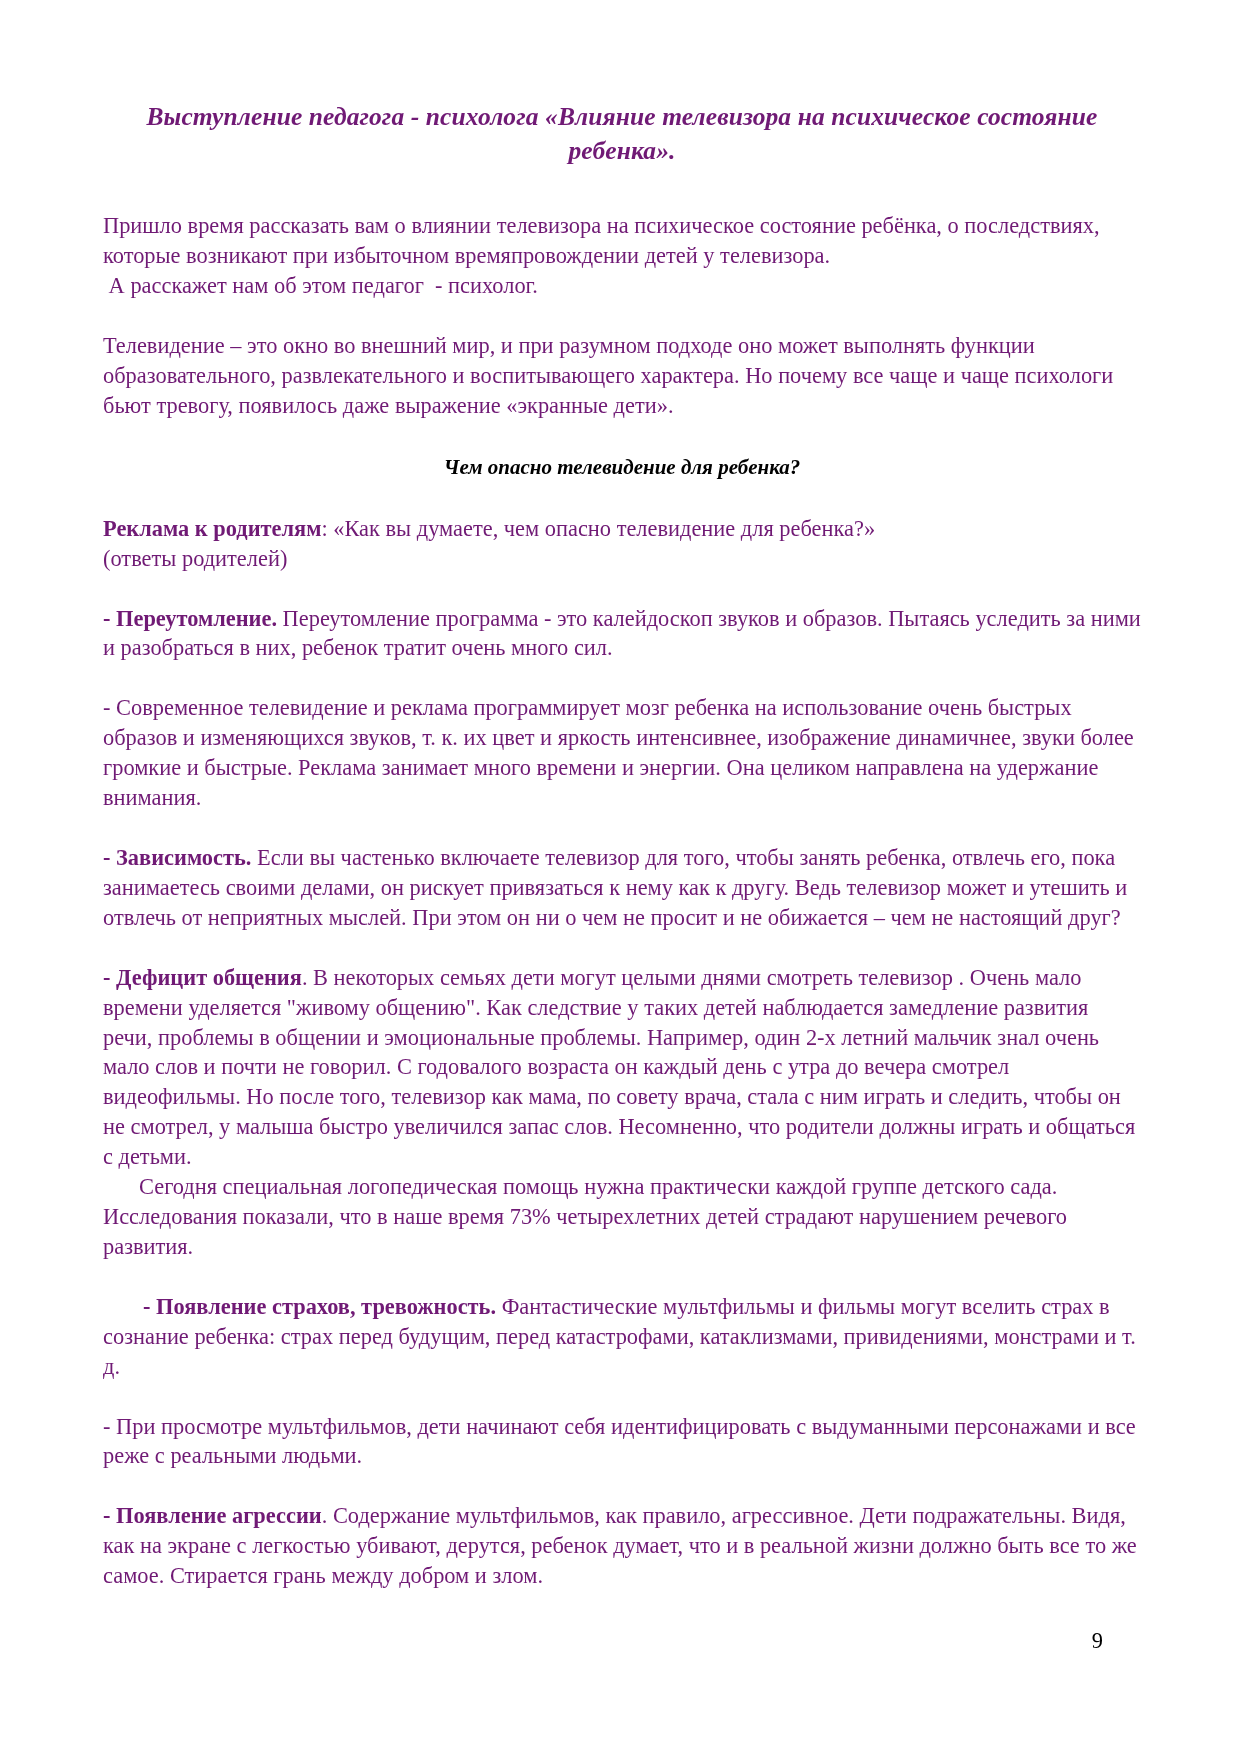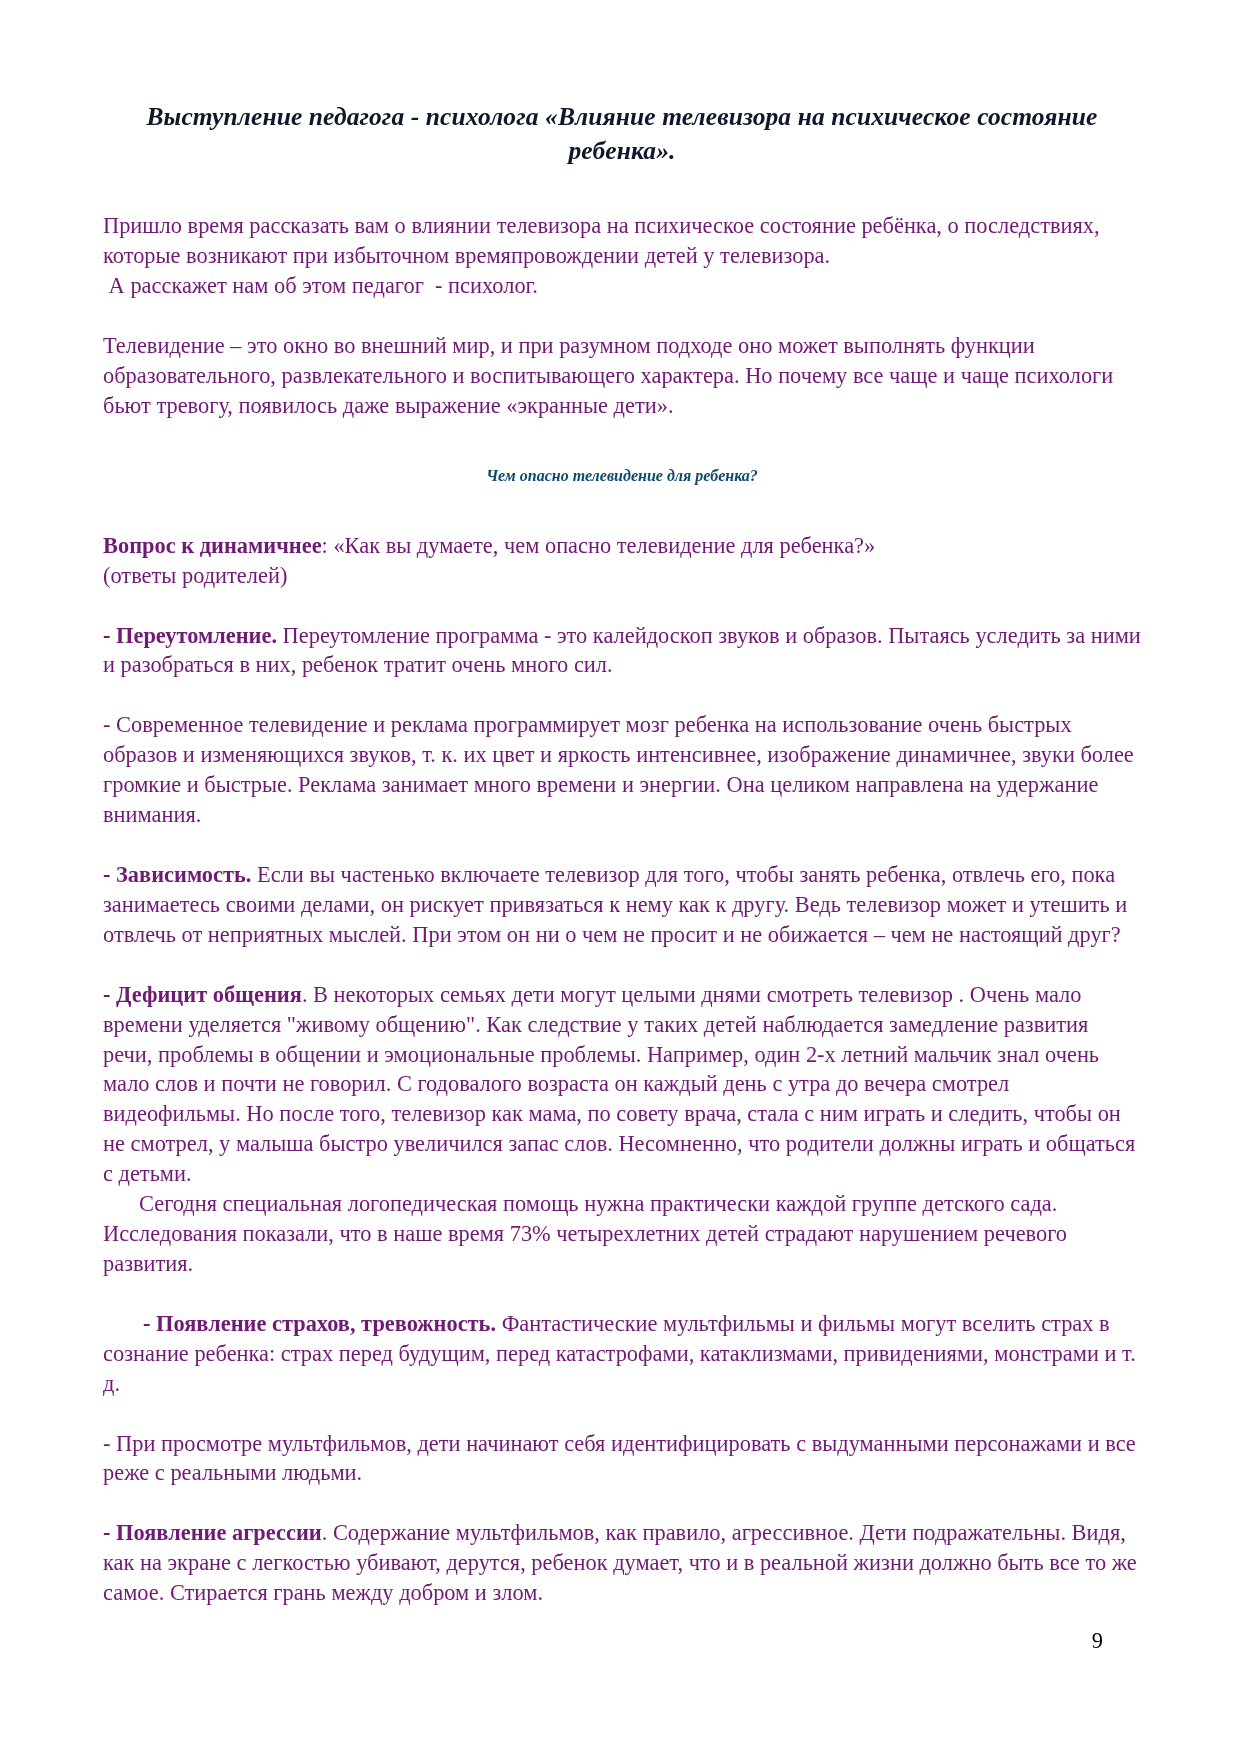--- a/index.html
+++ b/index.html
@@ -16,37 +16,37 @@
     font-family: "Liberation Serif", "DejaVu Serif", serif;
     overflow: hidden;
   }
   .content {
     position: absolute;
     left: 103px;
     top: 100px;
     width: 1038px;
   }
   .doc-title {
-    color: #0f172a;
+    color: #701a75;
     font-weight: bold;
     font-style: italic;
     font-size: 25.5px;
     line-height: 1.32;
     text-align: center;
     margin: 0 0 0 0;
     padding: 0 8px;
     letter-spacing: 0.1px;
   }
   .section-title {
-    color: #0c4a6e;
+    color: #000000;
     font-weight: bold;
     font-style: italic;
-    font-size: 16px;
+    font-size: 21px;
     text-align: center;
-    margin: 12px;
+    margin: 0;
     padding: 0;
   }
   p.para {
     font-size: 22.4px;
     line-height: 1.335;
     color: #701a75;
     margin: 0;
     padding: 0;
     text-align: left;
     white-space: pre-wrap;
@@ -88,21 +88,21 @@
     <div class="spacer-md"></div>
 
     <p class="para">Телевидение – это окно во внешний мир, и при разумном подходе оно может выполнять функции образовательного, развлекательного и воспитывающего характера. Но почему все чаще и чаще психологи бьют тревогу, появилось даже выражение «экранные дети».</p>
 
     <div class="spacer-lg"></div>
 
     <h2 class="section-title">Чем опасно телевидение для ребенка?</h2>
 
     <div class="spacer-lg"></div>
 
-    <p class="para"><span class="b">Вопрос к динамичнее</span><span>: «Как вы думаете, чем опасно телевидение для ребенка?»
+    <p class="para"><span class="b">Реклама к родителям</span><span>: «Как вы думаете, чем опасно телевидение для ребенка?»
 (ответы родителей)</span></p>
 
     <div class="spacer-md"></div>
 
     <p class="para"><span class="b">- Переутомление.</span><span> Переутомление программа - это калейдоскоп звуков и образов. Пытаясь уследить за ними и разобраться в них, ребенок тратит очень много сил.</span></p>
 
     <div class="spacer-md"></div>
 
     <p class="para">- Современное телевидение и реклама программирует мозг ребенка на использование очень быстрых образов и изменяющихся звуков, т. к. их цвет и яркость интенсивнее, изображение динамичнее, звуки более громкие и быстрые. Реклама занимает много времени и энергии. Она целиком направлена на удержание внимания.</p>
 

